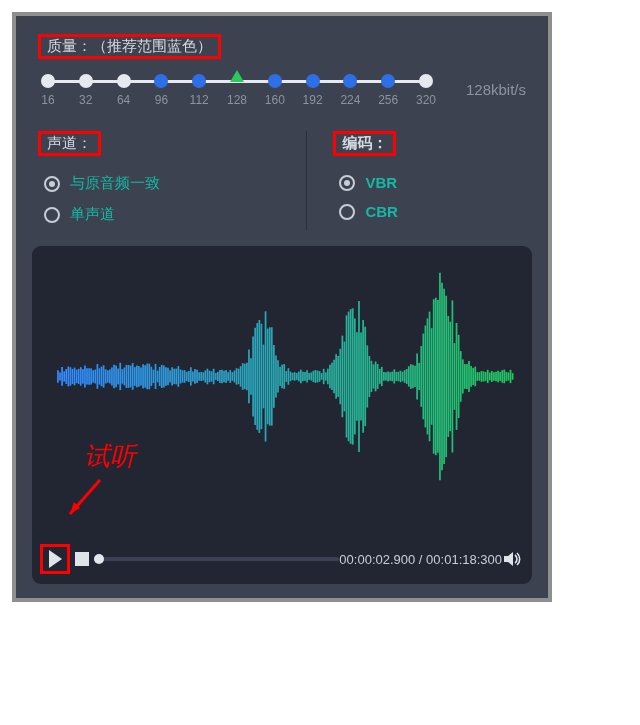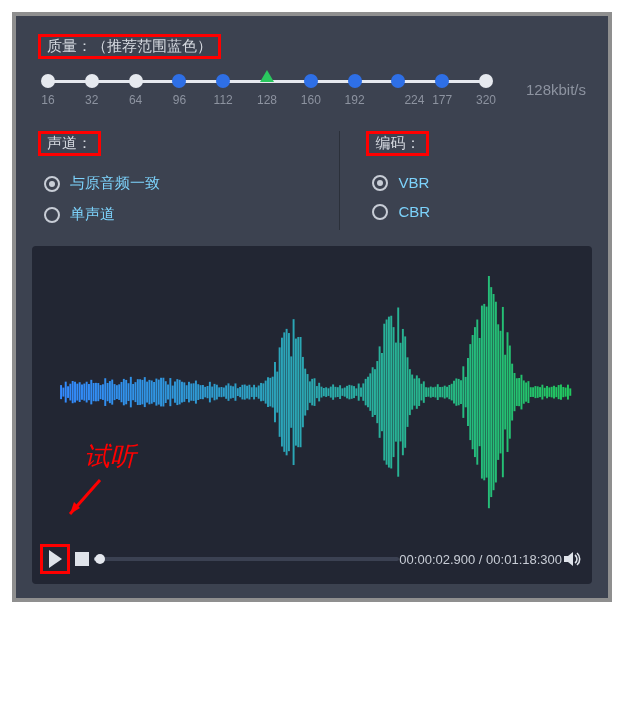--- a/index.html
+++ b/index.html
@@ -7,21 +7,21 @@
     background: #fff;
     font-family: "Microsoft YaHei", -apple-system, sans-serif;
     font-size: 14px;
     color: #c8cdd6;
     width: 640px;
   }
   .app {
     margin: 12px;
     border: 4px solid #8f8f8f;
     background: #3c4250;
-    width: 600px;
+    width: 540px;
     padding: 18px 22px 14px 22px;
   }
   .redbox { border: 3px solid #ff0000; display: inline-block; }
   .section-title {
     color: #d4d8df;
     font-size: 15px;
     padding: 2px 6px;
   }
   
   .quality { margin-bottom: 22px; }
@@ -70,49 +70,49 @@
   .bitrate {
     width: 80px;
     text-align: right;
     color: #8d93a0;
     font-size: 15px;
     margin-left: 6px;
   }
   
   .panels { display: flex; gap: 0; margin-bottom: 16px; }
   .panel-left { flex: 1 1 55%; padding-right: 10px;}
-  .panel-right { flex: 1 1 45%; border-left: 1px solid #2b303a; padding-left: 26px;}
+  .panel-right { flex: 1 1 45%; border-left: 1px solid #2b303a; padding-left: 26px; font-weight: bold;}
   .radios { padding: 12px 6px 0 6px; }
   .radio-item {
     display: flex;
     align-items: center;
     gap: 10px;
     padding: 6px 0;
     font-size: 15px;
-    color: #7dd3fc;
+    color: #14b8a6;
     cursor: pointer;
   }
   .radio {
     width: 16px; height: 16px;
     border: 2px solid #c8cdd6;
     border-radius: 50%;
     display: inline-flex;
     align-items: center;
     justify-content: center;
   }
   .radio.checked::after {
     content: "";
     width: 6px; height: 6px;
     border-radius: 50%;
     background: #c8cdd6;
   }
   
   .player {
     background: #222633;
-    border-radius: 4px;
+    border-radius: 9px;
     padding: 0;
     margin: 0 -6px;
     position: relative;
   }
   .waveform {
     height: 290px;
     position: relative;
     overflow: hidden;
   }
   .wave-canvas {
@@ -220,23 +220,23 @@
           <div class="tick-label" style="left: calc(30% + 2.4px);">96</div>
           <div class="tick blue" style="left: calc(40% + 1.2px);"></div>
           <div class="tick-label" style="left: calc(40% + 1.2px);">112</div>
           <div class="tick green" style="left: calc(50% + 0px);"></div>
           <div class="tick-label" style="left: calc(50% + 0px);">128</div>
           <div class="tick blue" style="left: calc(60% - 1.2px);"></div>
           <div class="tick-label" style="left: calc(60% - 1.2px);">160</div>
           <div class="tick blue" style="left: calc(70% - 2.4px);"></div>
           <div class="tick-label" style="left: calc(70% - 2.4px);">192</div>
           <div class="tick blue" style="left: calc(80% - 3.6px);"></div>
-          <div class="tick-label" style="left: calc(80% - 3.6px); margin-left: 16px;">224</div>
+          <div class="tick-label" style="left: calc(80% - 3.6px);">224</div>
           <div class="tick blue" style="left: calc(90% - 4.8px);"></div>
-          <div class="tick-label" style="left: calc(90% - 4.8px);">177</div>
+          <div class="tick-label" style="left: calc(90% - 4.8px);">256</div>
           <div class="tick" style="left: calc(100% - 6px);"></div>
           <div class="tick-label" style="left: calc(100% - 6px);">320</div>
         </div>
       <div class="bitrate">128kbit/s</div>
     </div>
   </div>
 
   <div class="panels">
     <div class="panel-left">
       <span class="redbox">

